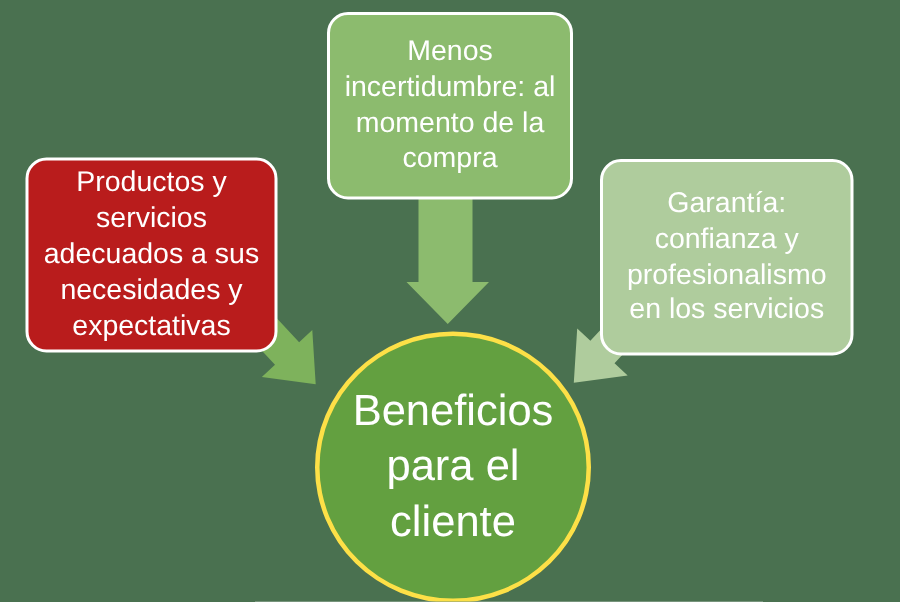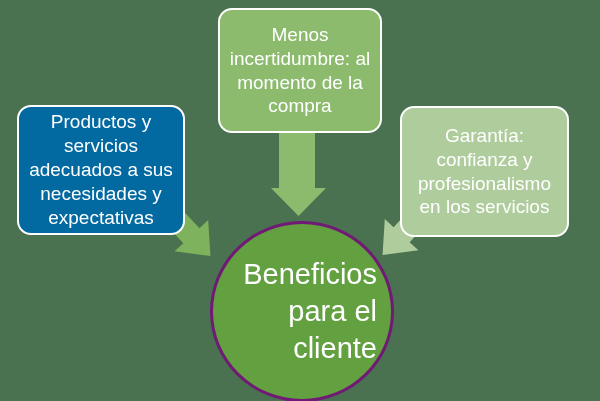--- a/index.html
+++ b/index.html
@@ -38,27 +38,27 @@
   .node-top   { left: 218px; top: 8px;   width: 164px; height: 125px; }
   .node-right { left: 400px; top: 106px; width: 169px; height: 131px; }
   .center-circle {
     position: absolute;
     z-index: 2;
     box-sizing: border-box;
     left: 210px;
     top: 221px;
     width: 184px;
     height: 181px;
-    border: 3px solid #701a75;
+    border: 3px solid #fde047;
     border-radius: 50%;
     color: #ffffff;
     display: flex;
     align-items: center;
     justify-content: center;
-    text-align: right;
+    text-align: center;
     font-size: 29px;
     line-height: 1.28;
     padding: 0 14px;
   }
 </style>
 </head>
 <body>
 
 <div class="canvas" style="background-color: rgb(74, 113, 80);">
 
@@ -68,21 +68,21 @@
 
     <g transform="translate(160,202) rotate(47)">
       <polygon points="0,-11 46,-11 46,-23 74,0 46,23 46,11 0,11" fill="#7EB25C"></polygon>
     </g>
 
     <g transform="translate(433,201) rotate(133)">
       <polygon points="0,-11 46,-11 46,-23 74,0 46,23 46,11 0,11" fill="#AFCC9D"></polygon>
     </g>
   </svg>
 
-  <div class="node node-left" style="background-color: #0369a1;">
+  <div class="node node-left" style="background-color: #b91c1c;">
     <span>Productos y servicios adecuados a sus necesidades y expectativas</span>
   </div>
 
   <div class="node node-top" style="background-color: rgb(140, 187, 110);">
     <span>Menos incertidumbre: al momento de la compra</span>
   </div>
 
   <div class="node node-right" style="background-color: rgb(175, 204, 157);">
     <span>Garantía: confianza y profesionalismo en los servicios</span>
   </div>

